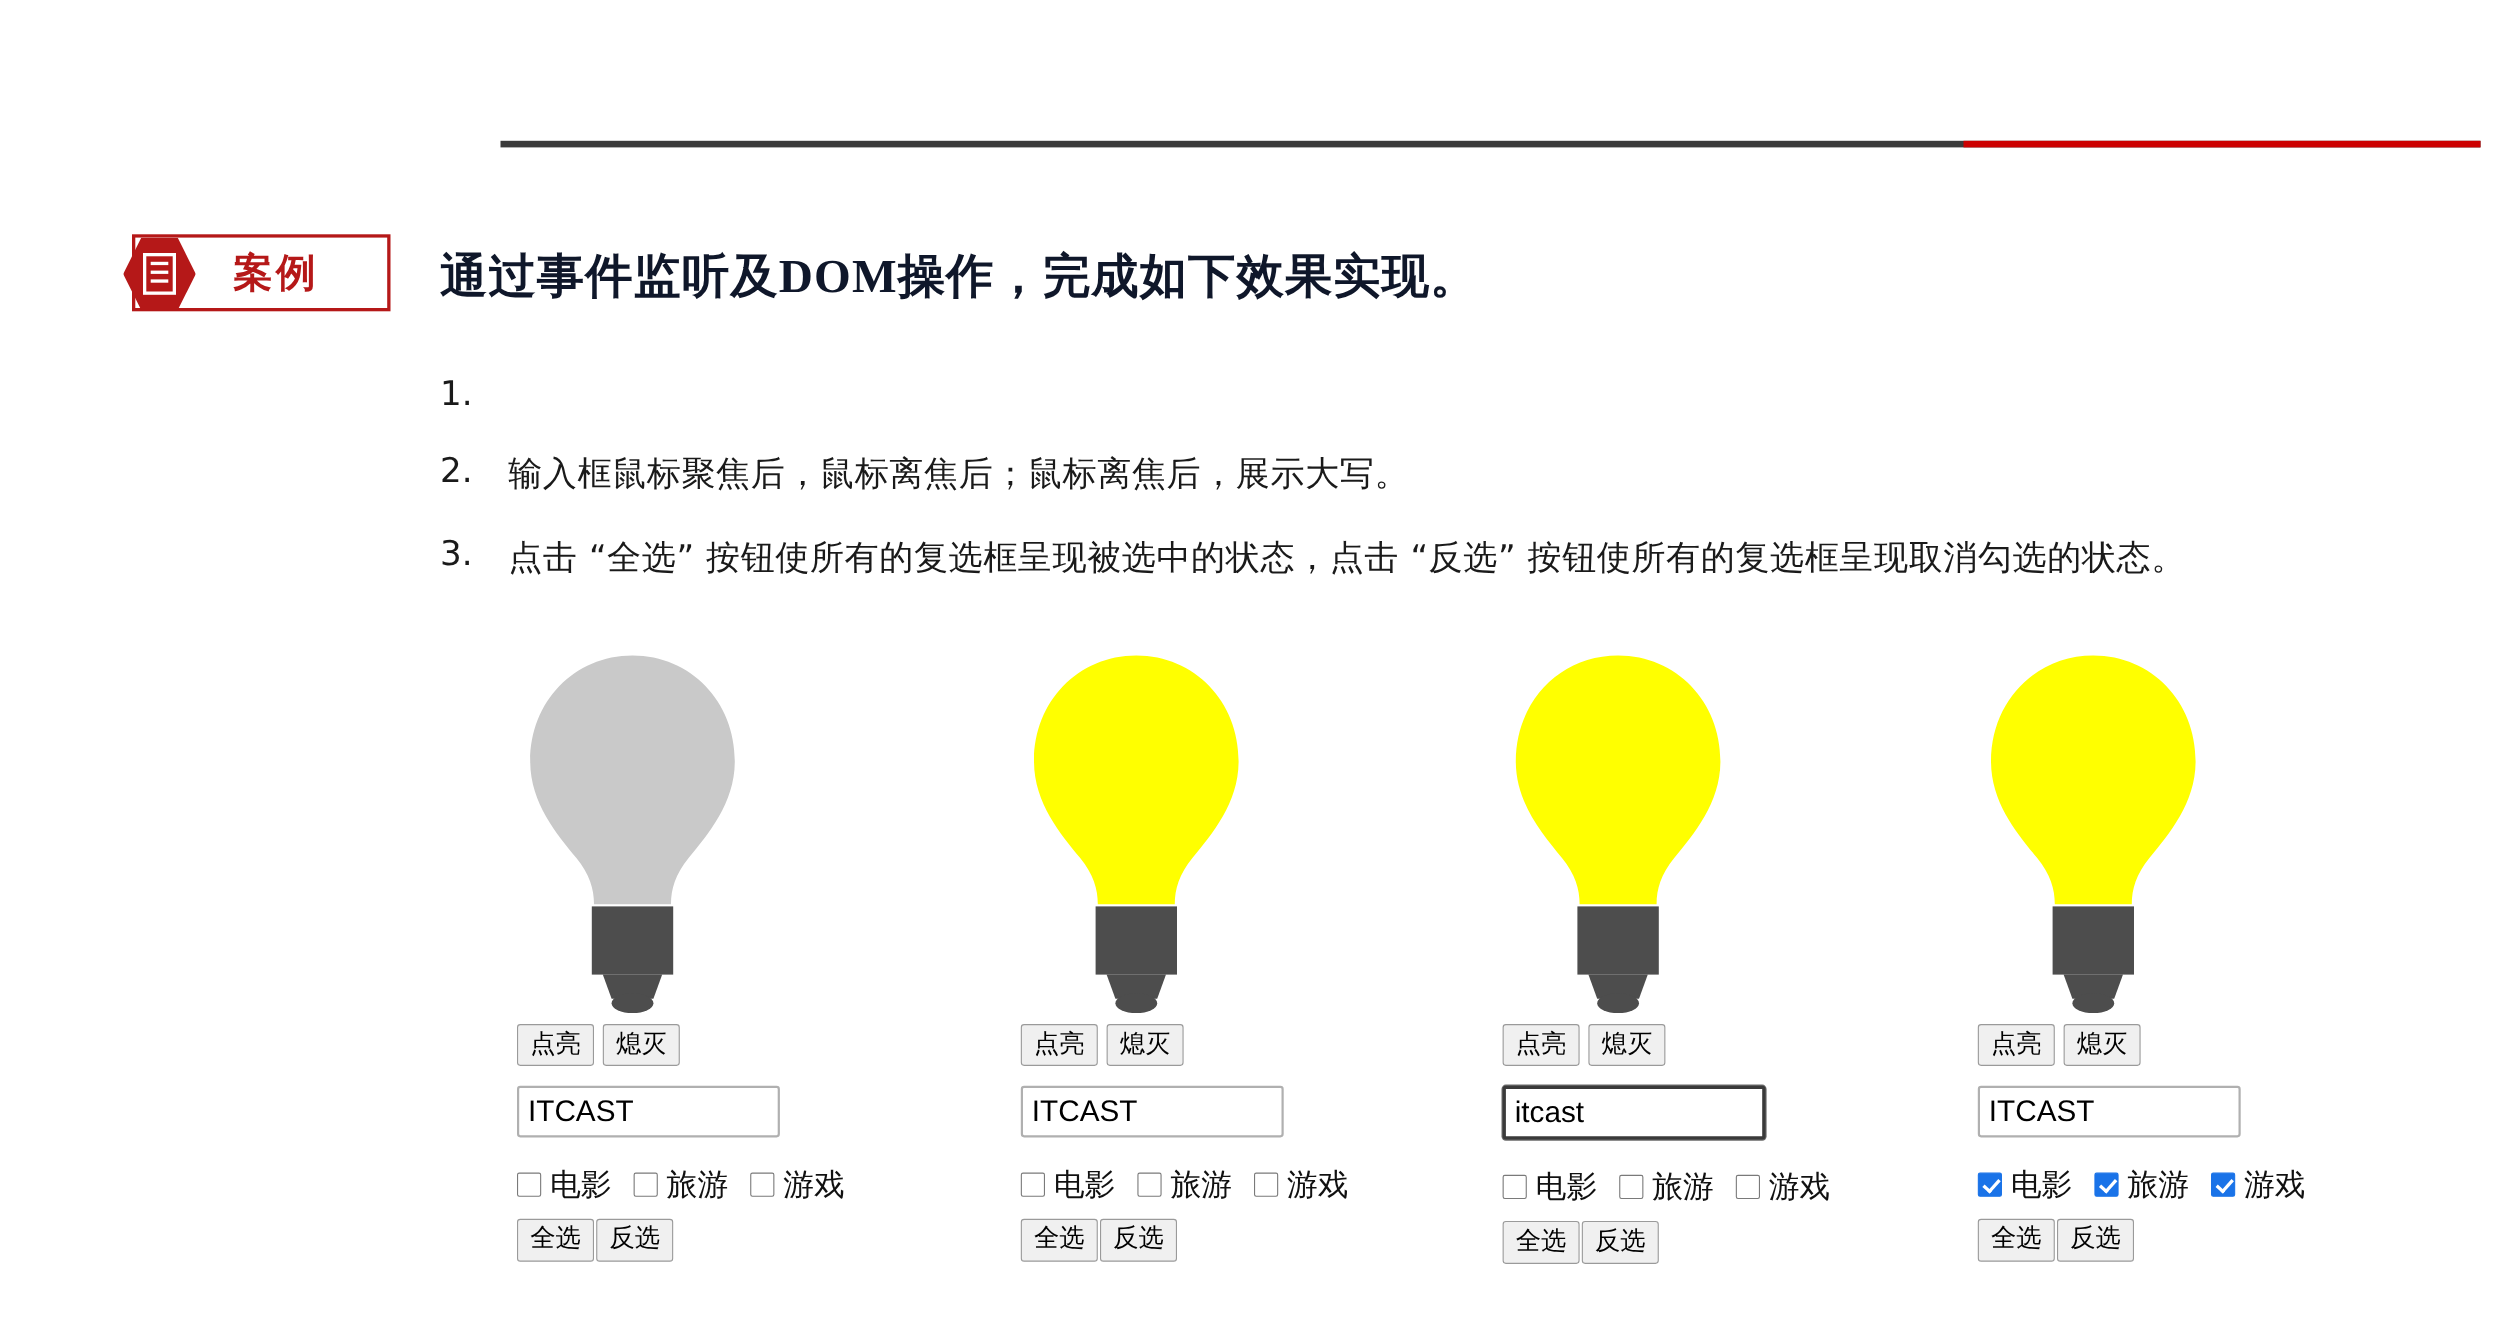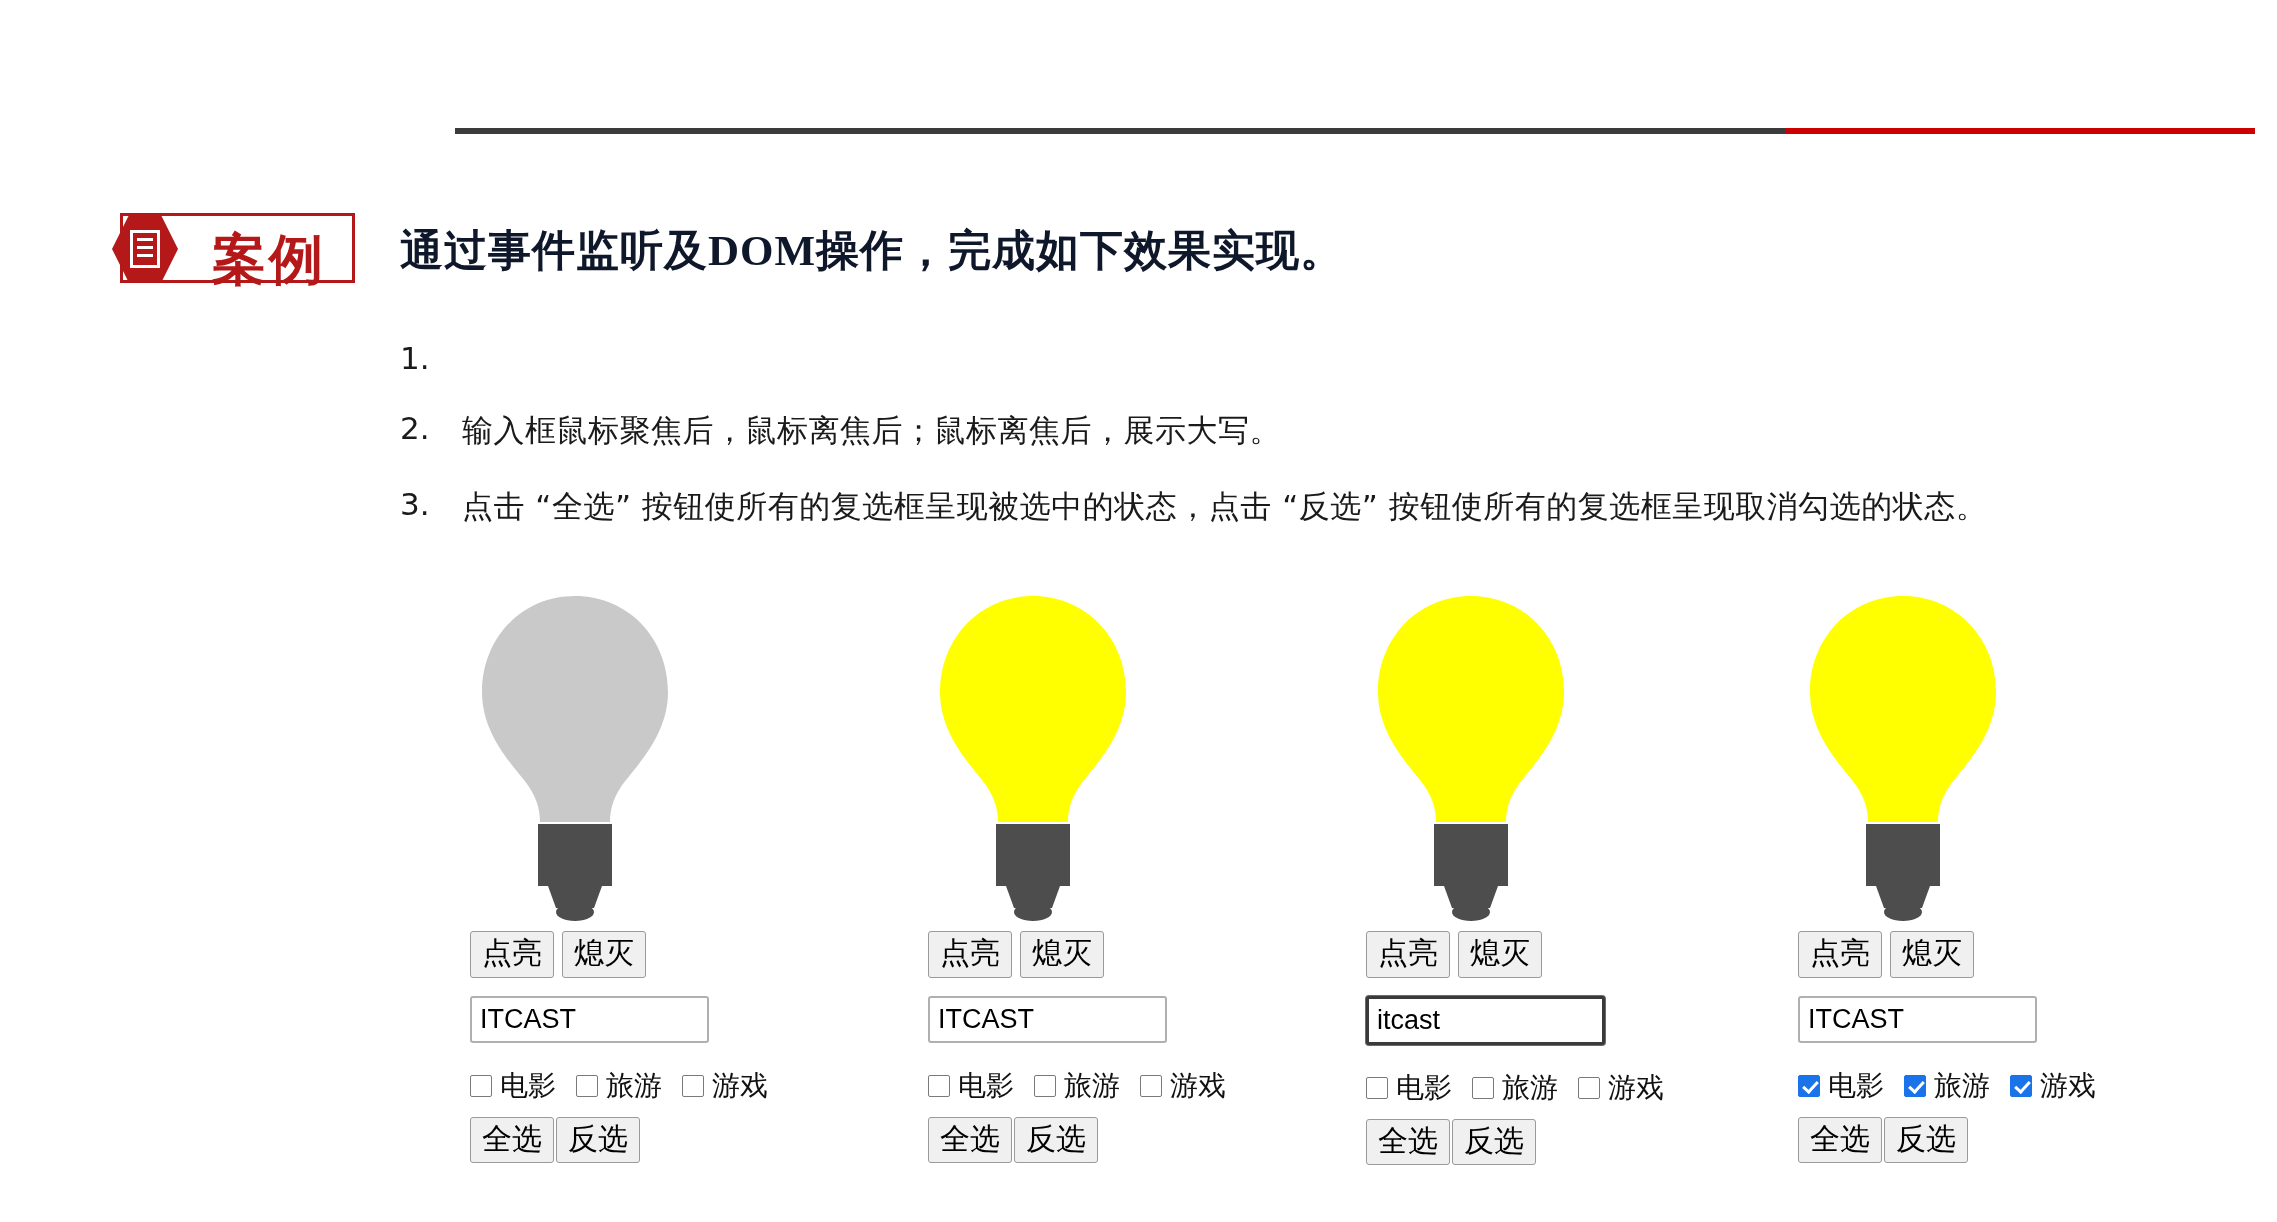--- a/index.html
+++ b/index.html
@@ -130,21 +130,21 @@
     height: 3px;
     background: #ffffff;
     margin: 5px 4px 0 4px;
   }
   .case-label {
     position: absolute;
     left: 212px;
     top: 224px;
     font-family: "DejaVu Sans", sans-serif;
     font-weight: bold;
-    font-size: 54px;
+    font-size: 36px;
     color: #b51818;
     letter-spacing: 3px;
   }
   .case-title {
     position: absolute;
     left: 400px;
     top: 222px;
     font-family: Liberation Serif, serif;
     font-weight: bold;
     font-size: 43px;
@@ -206,21 +206,21 @@
   .bulb svg { display: block; }
 
   .btn-row {
     display: flex;
     gap: 8px;
     margin-top: 6px;
     margin-left: 8px;
   }
   .ui-btn {
     font-family: "DejaVu Sans", sans-serif;
-    font-size: 30px;
+    font-size: 23px;
     color: #000000;
     background: #f0f0f0;
     border: 1px solid #9a9a9a;
     border-radius: 3px;
     padding: 4px 11px 6px 11px;
     line-height: 1.15;
     cursor: default;
   }
   .txt-input {
     display: block;

